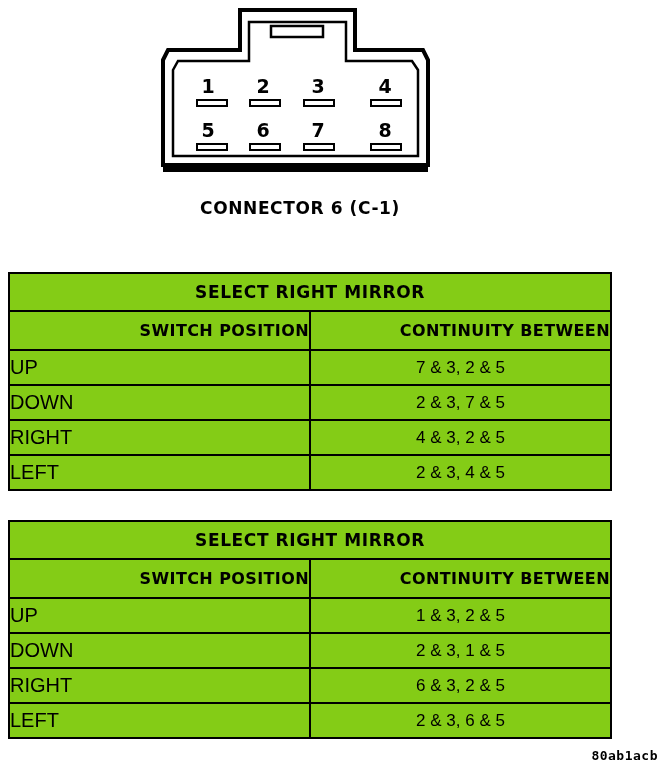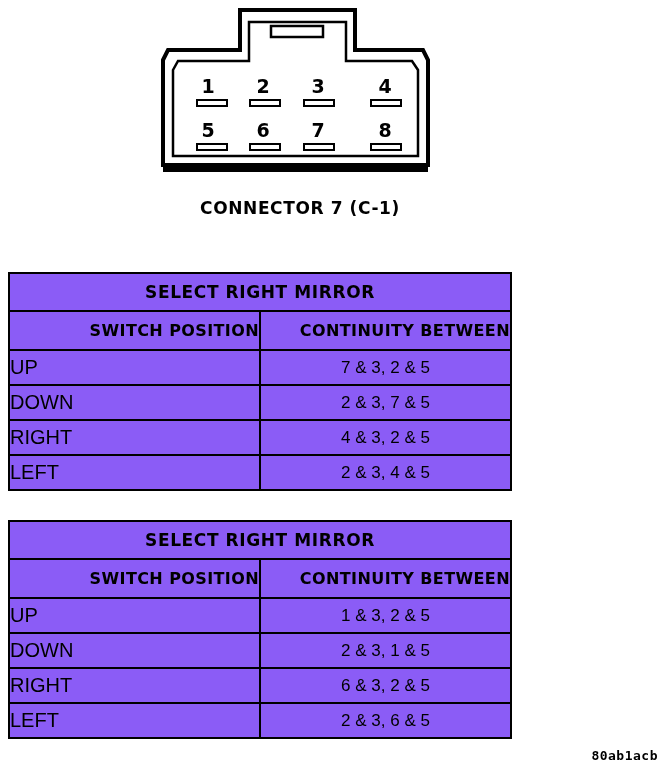--- a/index.html
+++ b/index.html
@@ -57,24 +57,24 @@
     font-weight: bold;
     font-size: 17px;
     letter-spacing: 0.6px;
     color: #000;
   }
 
   
   .continuity-table {
     position: absolute;
     left: 8px;
-    width: 504px;
+    width: 604px;
     border-collapse: collapse;
     table-layout: fixed;
-    background: #8b5cf6;
+    background: #84cc16;
   }
   #table-right-mirror { top: 272px; }
   #table-left-mirror  { top: 520px; }
 
   .continuity-table td,
   .continuity-table th {
     border: 2px solid #000;
     padding: 0;
     margin: 0;
     color: #000;
@@ -159,21 +159,21 @@
   <div class="pin-slot" style="left:196px; top:99px; width:32px; height:8px;"></div>
   <div class="pin-slot" style="left:249px; top:99px; width:32px; height:8px;"></div>
   <div class="pin-slot" style="left:303px; top:99px; width:32px; height:8px;"></div>
   <div class="pin-slot" style="left:370px; top:99px; width:32px; height:8px;"></div>
 
   <div class="pin-slot" style="left:196px; top:143px; width:32px; height:8px;"></div>
   <div class="pin-slot" style="left:249px; top:143px; width:32px; height:8px;"></div>
   <div class="pin-slot" style="left:303px; top:143px; width:32px; height:8px;"></div>
   <div class="pin-slot" style="left:370px; top:143px; width:32px; height:8px;"></div>
 
-  <div id="connector-caption">CONNECTOR 7 (C-1)</div>
+  <div id="connector-caption">CONNECTOR 6 (C-1)</div>
 </div>
 
 <table class="continuity-table" id="table-right-mirror">
   <tbody>
     <tr>
       <td class="tbl-title" colspan="2">SELECT RIGHT MIRROR</td>
     </tr>
     <tr>
       <td class="tbl-colhead col-left">SWITCH POSITION</td>
       <td class="tbl-colhead col-right">CONTINUITY BETWEEN</td>

